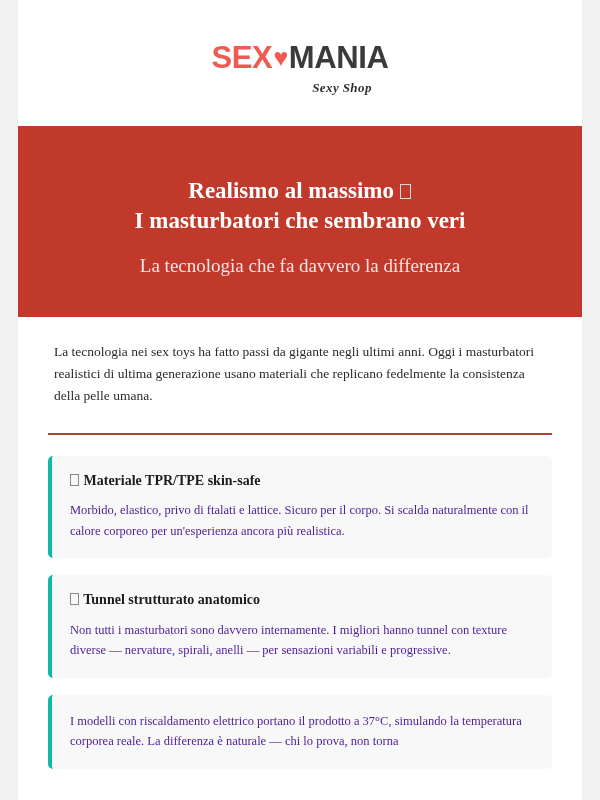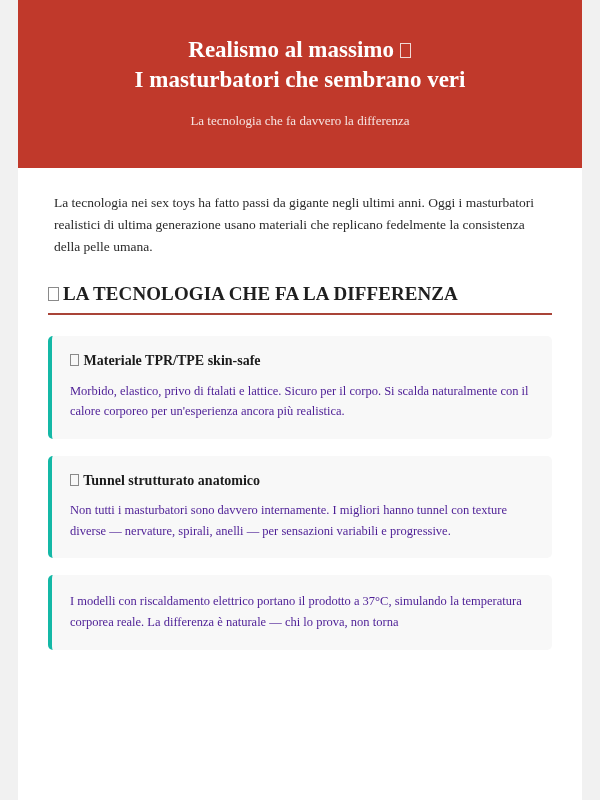--- a/index.html
+++ b/index.html
@@ -74,26 +74,26 @@
     background: #c0392b;
     padding: 34px 30px 38px 30px;
     text-align: center;
     color: #ffffff;
   }
   .hero-title {
     font-family: "Liberation Serif", "DejaVu Serif", serif;
     font-weight: bold;
     font-size: 23px;
     line-height: 1.32;
-    margin: 1px;
+    margin: 16px;
     color: #ffffff;
   }
   .hero-sub {
     margin: 16px 0 0 0;
-    font-size: 13px;
+    font-size: 19px;
     line-height: 1.4;
     color: #f6e4e1;
     font-family: "Liberation Serif", "DejaVu Serif", serif;
   }
 
   
   .body-content {
     padding: 24px 30px 0 30px;
   }
   .greeting {
@@ -166,38 +166,41 @@
     vertical-align: -1px;
     margin-right: 4px;
   }
 </style>
 </head>
 <body>
 
 <div class="email-wrap">
   <div class="email-container">
 
+    <div class="logo-header">
+      <div class="logo-line">
+        <span class="logo-sex">SEX</span><span class="logo-heart">♥</span><span class="logo-mania">MANIA</span>
+      </div>
+      <div class="logo-sub">Sexy Shop</div>
+    </div>
 
     <div class="hero">
       <h1 class="hero-title">
         <span>Realismo al massimo</span>
         <span class="tofu tofu-hero"></span><br>
         <span>I masturbatori che sembrano veri</span>
       </h1>
       <p class="hero-sub">La tecnologia che fa davvero la differenza</p>
     </div>
 
     <div class="body-content">
 
 
       <p class="intro">La tecnologia nei sex toys ha fatto passi da gigante negli ultimi anni. Oggi i masturbatori realistici di ultima generazione usano materiali che replicano fedelmente la consistenza della pelle umana.</p>
 
-      <h2 class="section-heading">
-        <span class="tofu tofu-heading"></span><span>LA TECNOLOGIA CHE FA LA DIFFERENZA</span>
-      </h2>
       <hr class="section-rule">
 
       <div class="card">
         <p class="card-title">
           <span class="tofu"></span>
           <span>Materiale TPR/TPE skin-safe</span>
         </p>
         <p class="card-text">Morbido, elastico, privo di ftalati e lattice. Sicuro per il corpo. Si scalda naturalmente con il calore corporeo per un'esperienza ancora più realistica.</p>
       </div>
 

